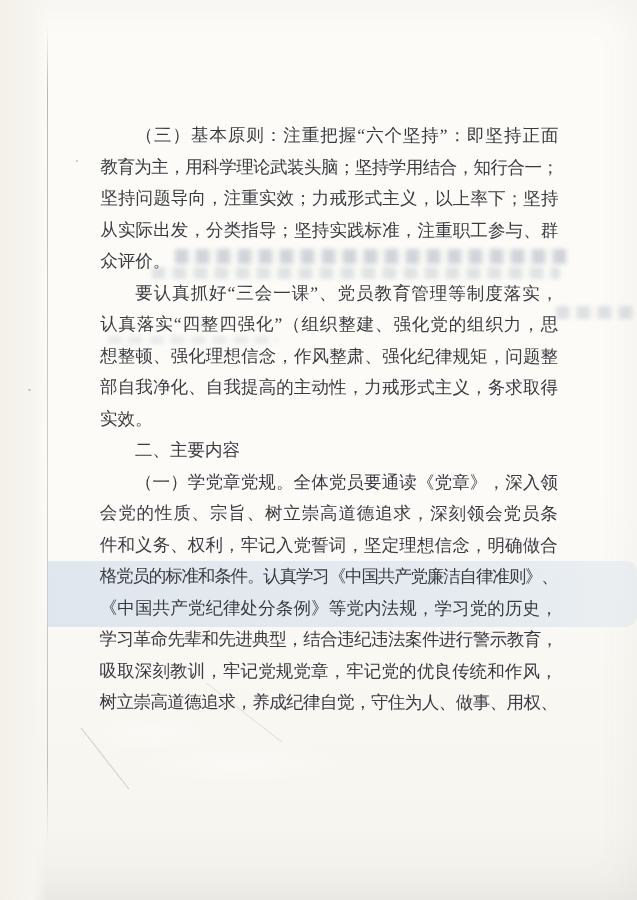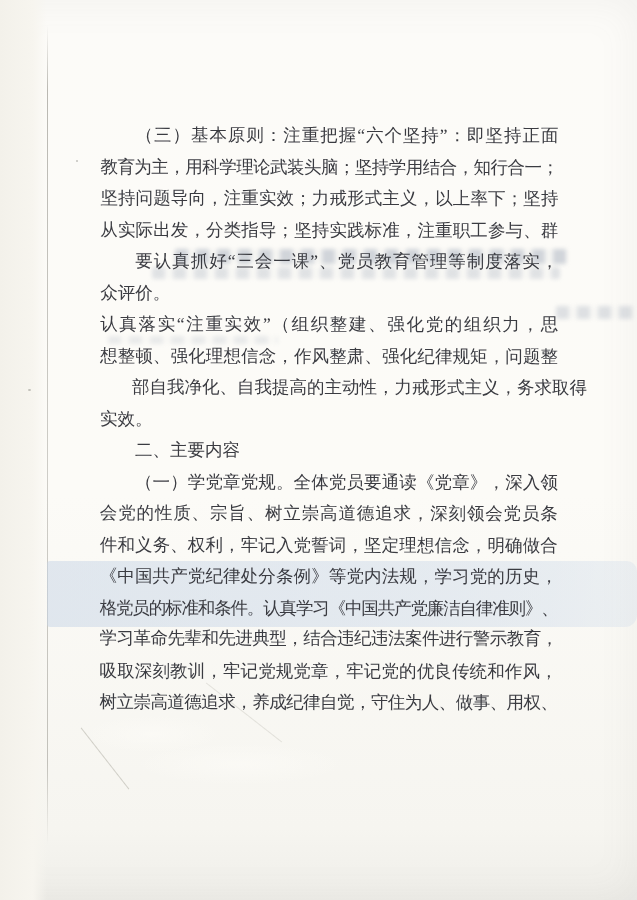--- a/index.html
+++ b/index.html
@@ -80,33 +80,33 @@
   <div class="bleed b1"></div>
   <div class="bleed b2"></div>
   <div class="bleed b3"></div>
   <div class="bleed b4"></div>
 
   <div class="text-block" id="text-block">
       <div class="line indent justify" style="white-space: nowrap; letter-spacing: 0px;">（三）基本原则：注重把握“六个坚持”：即坚持正面</div>
       <div class="line justify" style="white-space: nowrap; letter-spacing: -0.555556px;">教育为主，用科学理论武装头脑；坚持学用结合，知行合一；</div>
       <div class="line justify" style="white-space: nowrap; letter-spacing: 0px;">坚持问题导向，注重实效；力戒形式主义，以上率下；坚持</div>
       <div class="line justify" style="white-space: nowrap; letter-spacing: 0px;">从实际出发，分类指导；坚持实践标准，注重职工参与、群</div>
+      <div class="line">众评价。</div>
       <div class="line indent justify" style="white-space: nowrap; letter-spacing: 0px;">要认真抓好“三会一课”、党员教育管理等制度落实，</div>
-      <div class="line">众评价。</div>
-      <div class="line justify" style="white-space: nowrap; letter-spacing: 0px;">认真落实“注重实效”（组织整建、强化党的组织力，思</div>
+      <div class="line justify" style="white-space: nowrap; letter-spacing: 0px;">认真落实“四整四强化”（组织整建、强化党的组织力，思</div>
       <div class="line justify" style="white-space: nowrap; letter-spacing: 0px;">想整顿、强化理想信念，作风整肃、强化纪律规矩，问题整</div>
-      <div class="line justify" style="white-space: nowrap; letter-spacing: 0px; margin-left: 32px;">部自我净化、自我提高的主动性，力戒形式主义，务求取得</div>
+      <div class="line justify" style="white-space: nowrap; letter-spacing: 0px;">部自我净化、自我提高的主动性，力戒形式主义，务求取得</div>
       <div class="line">实效。</div>
       <div class="line indent bold">二、主要内容</div>
       <div class="line indent justify" style="white-space: nowrap; letter-spacing: 0px;"><span class="bold">（一）学党章党规。</span>全体党员要通读《党章》，深入领</div>
       <div class="line justify" style="white-space: nowrap; letter-spacing: 0px;">会党的性质、宗旨、树立崇高道德追求，深刻领会党员条</div>
       <div class="line justify" style="white-space: nowrap; letter-spacing: 0px;">件和义务、权利，牢记入党誓词，坚定理想信念，明确做合</div>
+      <div class="line justify" style="white-space: nowrap; letter-spacing: -1.14286px;">格党员的标准和条件。认真学习《中国共产党廉洁自律准则》、</div>
       <div class="line justify" style="white-space: nowrap; letter-spacing: 0px;">《中国共产党纪律处分条例》等党内法规，学习党的历史，</div>
-      <div class="line justify" style="white-space: nowrap; letter-spacing: -1.14286px;">格党员的标准和条件。认真学习《中国共产党廉洁自律准则》、</div>
-      <div class="line justify" style="white-space: nowrap; letter-spacing: -0.555556px; font-family: Liberation Mono, monospace;">学习革命先辈和先进典型，结合违纪违法案件进行警示教育，</div>
+      <div class="line justify" style="white-space: nowrap; letter-spacing: -0.555556px;">学习革命先辈和先进典型，结合违纪违法案件进行警示教育，</div>
       <div class="line justify" style="white-space: nowrap; letter-spacing: 0px;">吸取深刻教训，牢记党规党章，牢记党的优良传统和作风，</div>
       <div class="line justify" style="white-space: nowrap; letter-spacing: -0.555556px;">树立崇高道德追求，养成纪律自觉，守住为人、做事、用权、</div>
     </div>
 
   <div class="fade-patch f1"></div>
   <div class="fade-patch f2"></div>
   <div class="crease c1"></div>
   <div class="crease c2"></div>
   <div class="speck s1"></div>
   <div class="speck s2"></div>

